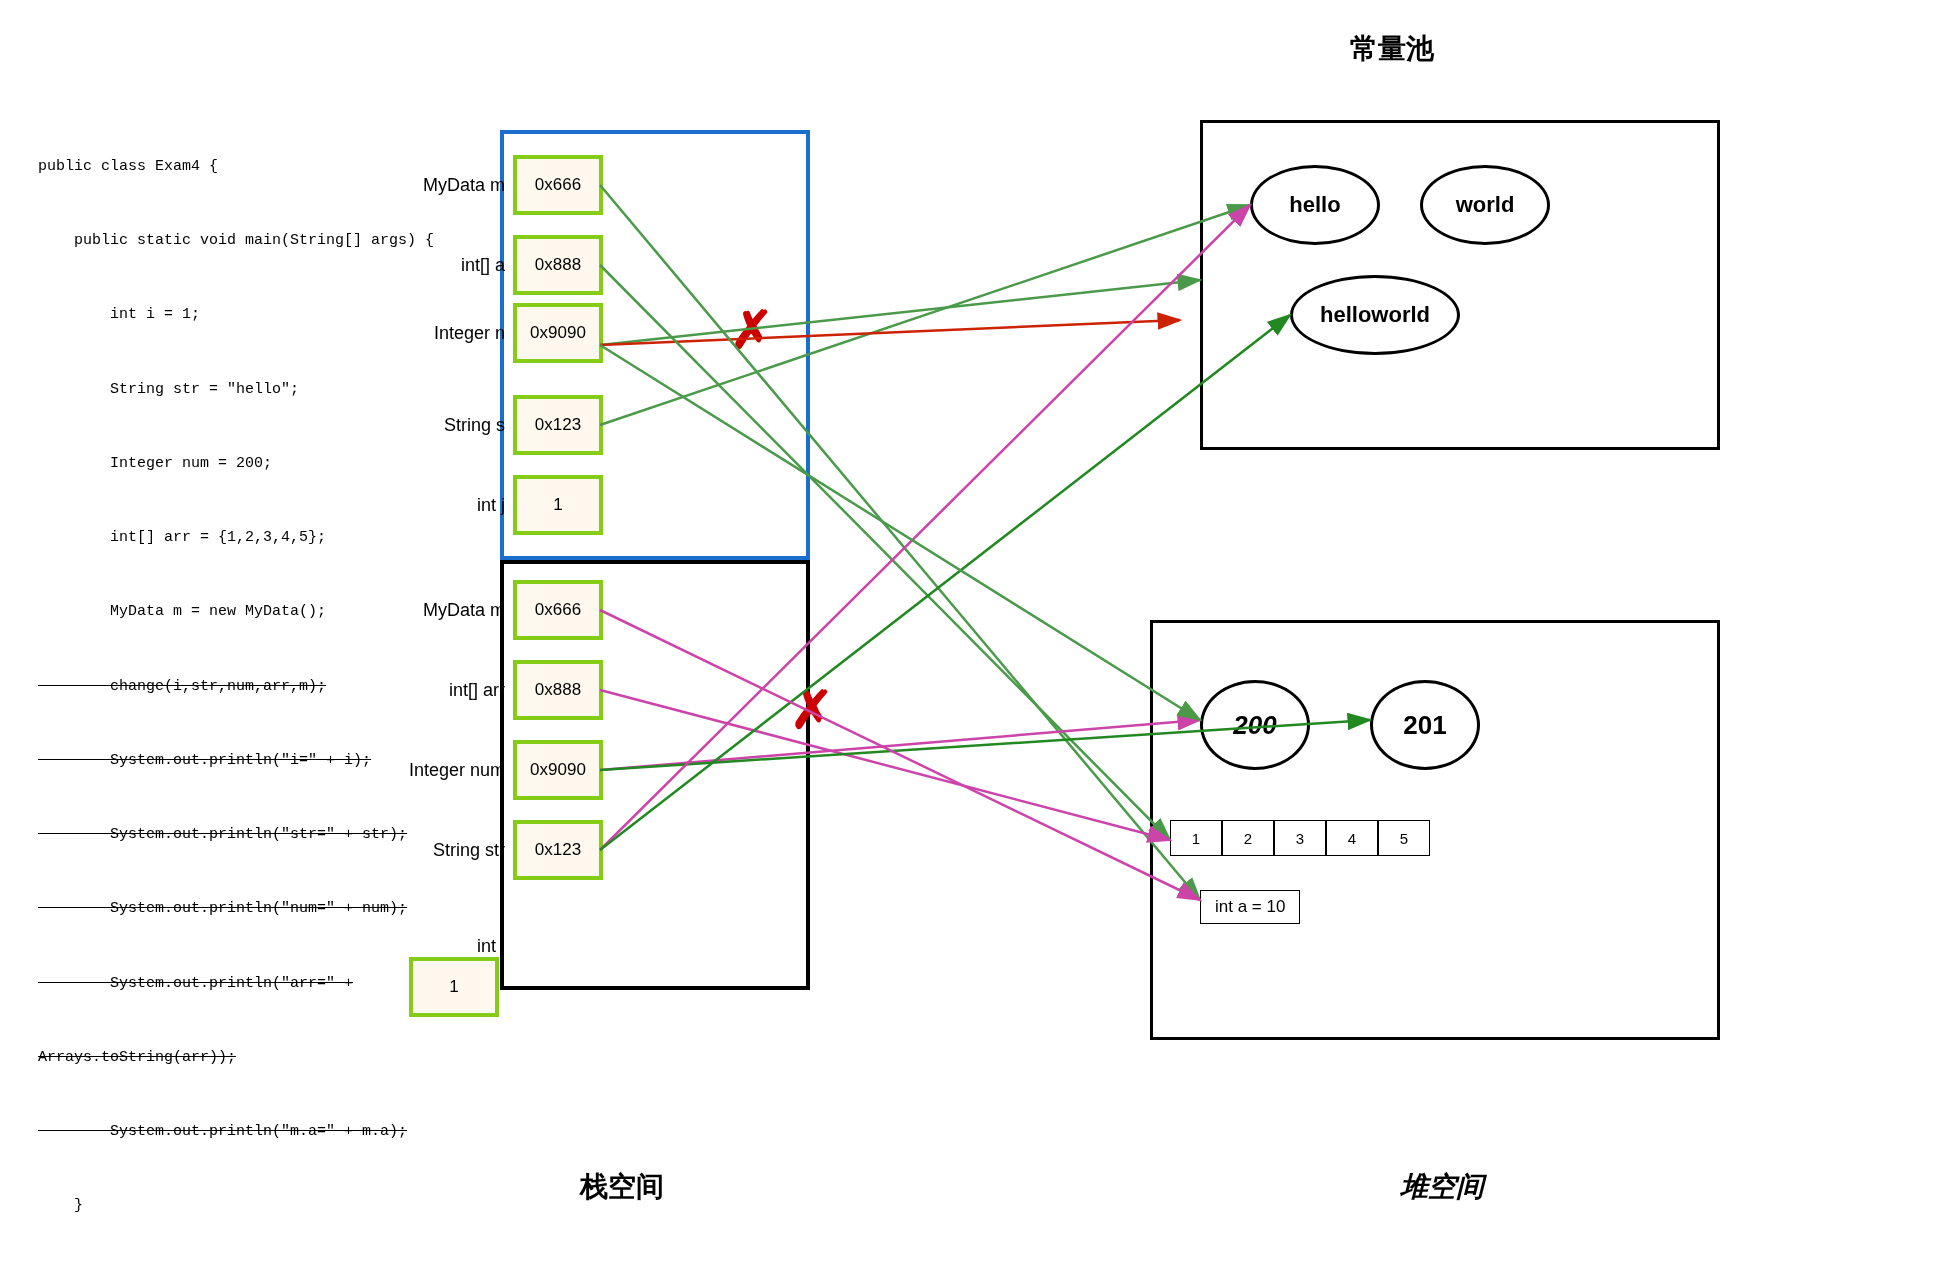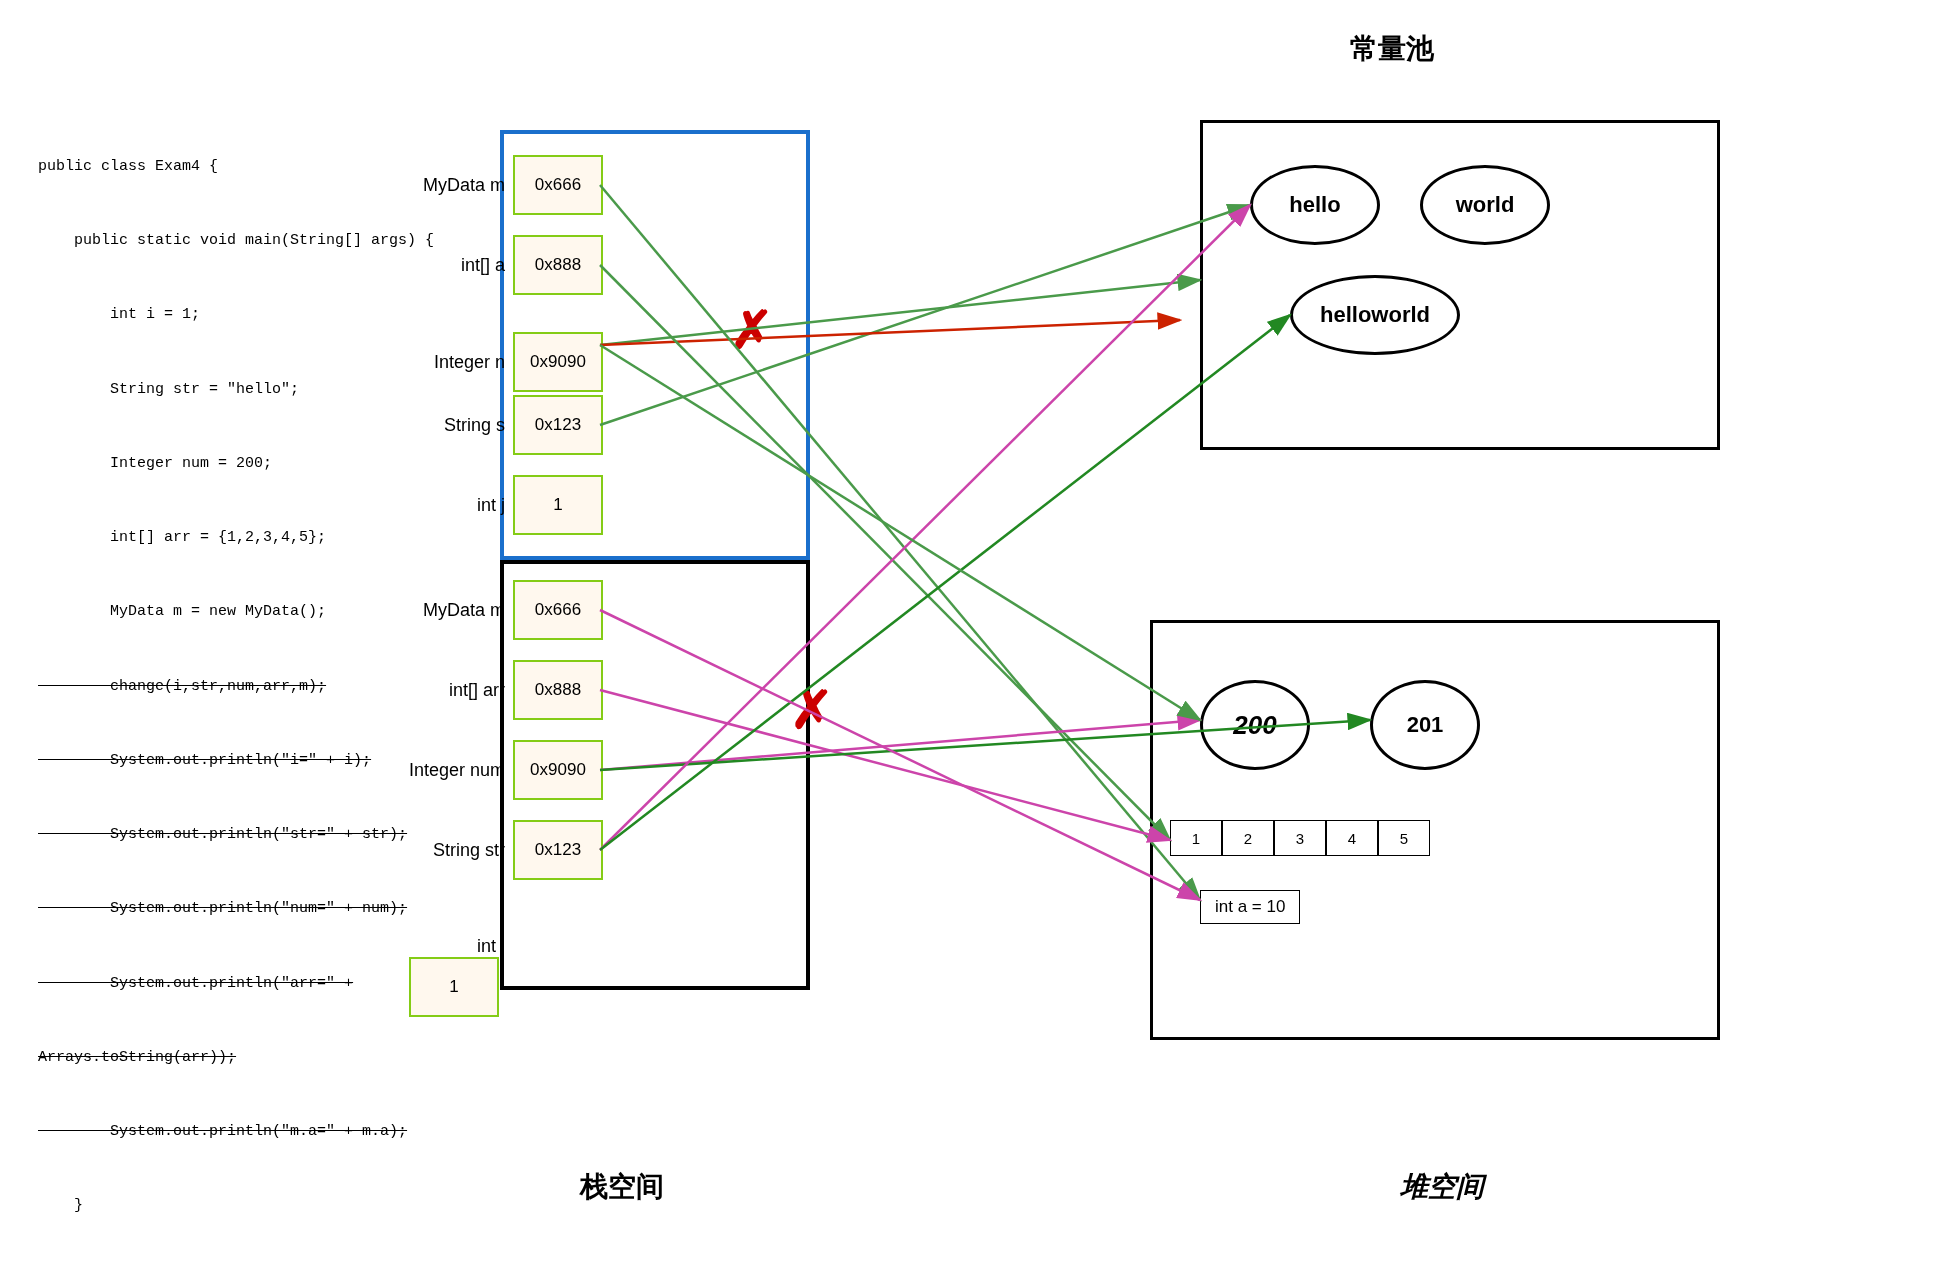--- a/index.html
+++ b/index.html
@@ -104,21 +104,21 @@
       font-family: Arial, sans-serif;
       font-size: 18px;
       text-align: right;
       width: 110px;
       margin-right: 8px;
     }
 
     .var-box {
       width: 90px;
       height: 60px;
-      border: 2px solid #84cc16;
+      border: 4px solid #84cc16;
       background: #fff8ee;
       display: flex;
       align-items: center;
       justify-content: center;
       font-size: 17px;
       font-family: Arial, sans-serif;
       color: #000;
     }
 
     
@@ -272,21 +272,21 @@
 <div class="var-row" style="top:155px; left:395px;">
   <div class="var-label">MyData m</div>
   <div class="var-box">0x666</div>
 </div>
 
 <div class="var-row" style="top:235px; left:395px;">
   <div class="var-label">int[] a</div>
   <div class="var-box">0x888</div>
 </div>
 
-<div class="var-row" style="top:332px; left:395px;">
+<div class="var-row" style="top:303px; left:395px;">
   <div class="var-label">Integer n</div>
   <div class="var-box">0x9090</div>
 </div>
 
 <div class="var-row" style="top:395px; left:395px;">
   <div class="var-label">String s</div>
   <div class="var-box">0x123</div>
 </div>
 
 <div class="var-row" style="top:475px; left:395px;">
@@ -323,21 +323,21 @@
 
 <div class="oval" style="position:absolute; top:165px; left:1250px; width:130px; height:80px;">hello</div>
 
 <div class="oval" style="position:absolute; top:165px; left:1420px; width:130px; height:80px;">world</div>
 
 <div class="oval" style="position:absolute; top:275px; left:1290px; width:170px; height:80px;">helloworld</div>
 
 <div class="heap-box"></div>
 
 <div class="oval" style="position:absolute; top:680px; left:1200px; width:110px; height:90px; font-size:26px;font-style:italic;">200</div>
-<div class="oval" style="position:absolute; top:680px; left:1370px; width:110px; height:90px; font-size:22px;">201</div>
+<div class="oval" style="position:absolute; top:680px; left:1370px; width:110px; height:90px; font-size:26px;">201</div>
 
 <div style="position:absolute; top:820px; left:1170px; display:flex;">
   <div class="array-cell">1</div>
   <div class="array-cell">2</div>
   <div class="array-cell">3</div>
   <div class="array-cell">4</div>
   <div class="array-cell">5</div>
 </div>
 
 <div class="int-a-box" style="position:absolute; top:890px; left:1200px;">int a = 10</div>

